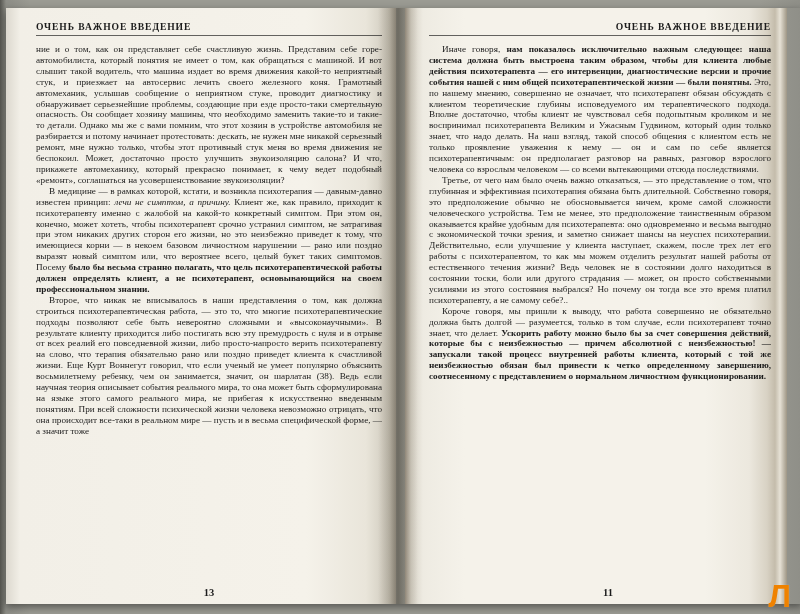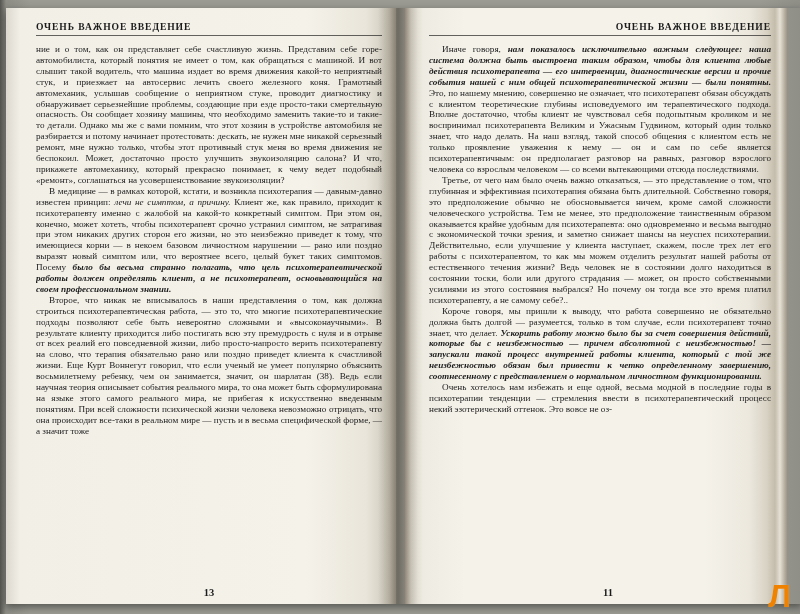--- a/index.html
+++ b/index.html
@@ -45,21 +45,21 @@
   .text-column {
     position: absolute; top: 36px; bottom: 24px;
     overflow: hidden;
     font-size: 9.2px; line-height: 10.9px;
     text-align: justify;
   }
   .left-page .text-column { left: 30px; right: 14px; }
   .right-page .text-column { left: 24px; right: 16px; }
   .para { margin: 0; }
   .para.indent { text-indent: 13px; }
-  .run-bi { font-weight: bold; font-style: italic; }
+  .run-bi { font-weight: bold; }
   .run-i { font-style: italic; margin-top: 40px; }
   .page-number {
     position: absolute; bottom: 6px; left: 0; right: 0;
     text-align: center; font-size: 10.5px; font-weight: bold;
   }
   .left-page .page-number { left: 30px; right: 14px; }
   .right-page .page-number { left: 40px; right: 16px; }
   .watermark {
     position: absolute; right: 9px; bottom: 2px;
     font-family: "Liberation Sans", sans-serif;
@@ -83,21 +83,20 @@
       </div>
     <div class="page-number">13</div>
   </div>
 
   <div class="page right-page">
     <div class="running-head">ОЧЕНЬ ВАЖНОЕ ВВЕДЕНИЕ</div>
     <div class="text-column">
         <p class="para indent"><span>Иначе говоря, </span><span class="run-bi">нам показалось исключительно важным следующее: наша система должна быть выстроена таким образом, чтобы для клиента любые действия психотерапевта — его интервенции, диагностические версии и прочие события нашей с ним общей психотерапевтической жизни — были понятны.</span><span> Это, по нашему мнению, совершенно не означает, что психотерапевт обязан обсуждать с клиентом теоретические глубины исповедуемого им терапевтического подхода. Вполне достаточно, чтобы клиент не чувствовал себя подопытным кроликом и не воспринимал психотерапевта Великим и Ужасным Гудвином, который один только знает, что надо делать. На наш взгляд, такой способ общения с клиентом есть не только проявление уважения к нему — он и сам по себе является психотерапевтичным: он предполагает разговор на равных, разговор взрослого человека со взрослым человеком — со всеми вытекающими отсюда последствиями.</span></p>
         <p class="para indent"><span>Третье, от чего нам было очень важно отказаться, — это представление о том, что глубинная и эффективная психотерапия обязана быть длительной. Собственно говоря, это предположение обычно не обосновывается ничем, кроме самой сложности человеческого устройства. Тем не менее, это предположение таинственным образом оказывается крайне удобным для психотерапевта: оно одновременно и весьма выгодно с экономической точки зрения, и заметно снижает шансы на неуспех психотерапии. Действительно, если улучшение у клиента наступает, скажем, после трех лет его работы с психотерапевтом, то как мы можем отделить результат нашей работы от естественного течения жизни? Ведь человек не в состоянии долго находиться в состоянии тоски, боли или другого страдания — может, он просто собственными усилиями из этого состояния выбрался? Но почему он тогда все это время платил психотерапевту, а не самому себе?..</span></p>
         <p class="para indent"><span>Короче говоря, мы пришли к выводу, что работа совершенно не обязательно должна быть долгой — разумеется, только в том случае, если психотерапевт точно знает, что делает. </span><span class="run-bi">Ускорить работу можно было бы за счет совершения действий, которые бы с неизбежностью — причем абсолютной с неизбежностью! — запускали такой процесс внутренней работы клиента, который с той же неизбежностью обязан был привести к четко определенному завершению, соотнесенному с представлением о нормальном личностном функционировании.</span></p>
-        <p class="para indent"><span>Очень хотелось нам избежать и еще одной, весьма модной в последние годы в психотерапии тенденции — стремления ввести в психотерапевтический процесс некий эзотерический оттенок. Это вовсе не оз-</span></p>
       </div>
     <div class="page-number">11</div>
   </div>
 
   <div class="spine-shadow"></div>
 </div>
 
 <div class="watermark" style="color: rgb(239, 130, 0);">Л</div>
 
 </body></html>

